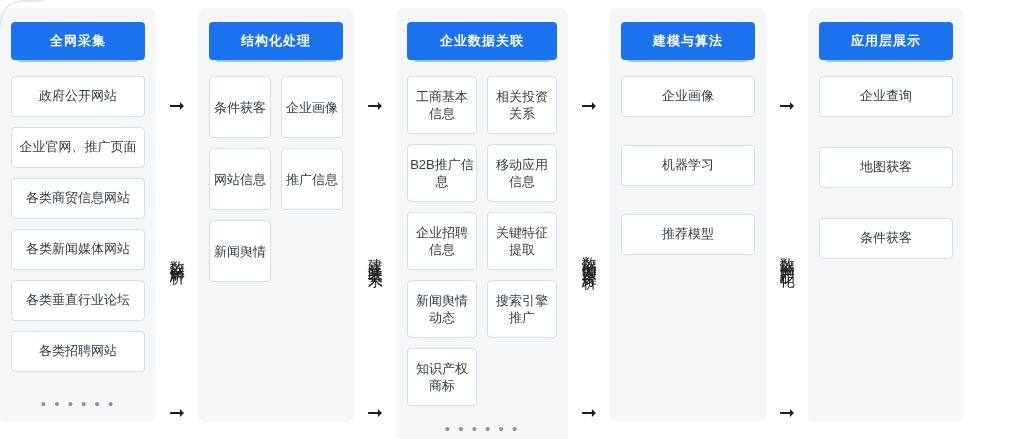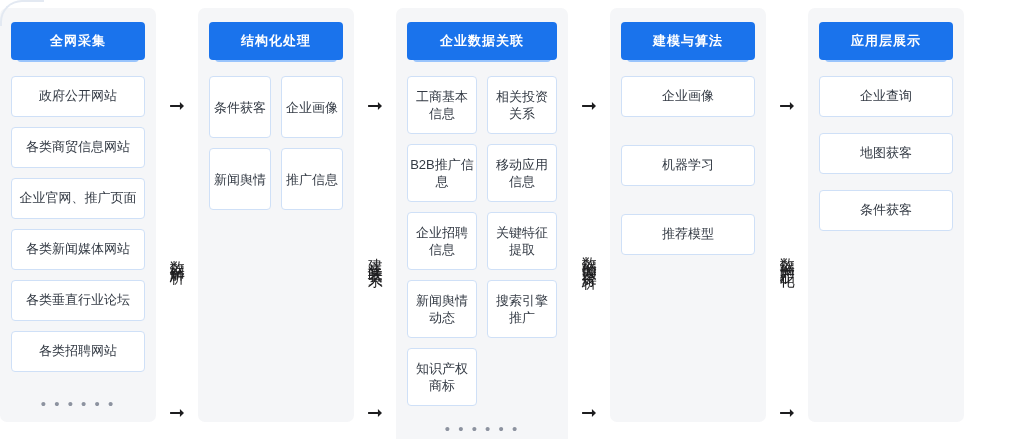--- a/index.html
+++ b/index.html
@@ -173,22 +173,22 @@
 
   <div class="corner-arc"></div>
 
   <div class="column">
     <div class="col-header">
       <div class="shadow-bar"></div>
       <div class="title-box">全网采集</div>
     </div>
     <div class="cards">
       <div class="card">政府公开网站</div>
+      <div class="card">企业官网、推广页面</div>
       <div class="card">各类商贸信息网站</div>
-      <div class="card">企业官网、推广页面</div>
       <div class="card">各类新闻媒体网站</div>
       <div class="card">各类垂直行业论坛</div>
       <div class="card">各类招聘网站</div>
     </div>
     <div class="dots">• • • • • •</div>
   </div>
 
   <div class="connector">
     <div class="arrow arrow-top">➞</div>
     <div class="conn-label">数据解析</div>
@@ -196,22 +196,23 @@
   </div>
 
   <div class="column">
     <div class="col-header">
       <div class="shadow-bar"></div>
       <div class="title-box">结构化处理</div>
     </div>
     <div class="grid2">
       <div class="card tall-card">条件获客</div>
       <div class="card tall-card">企业画像</div>
+      <div class="card tall-card">网站信息</div>
+      <div class="card tall-card">推广信息</div>
       <div class="card tall-card">新闻舆情</div>
-      <div class="card tall-card">推广信息</div>
     </div>
   </div>
 
   <div class="connector">
     <div class="arrow arrow-top">➞</div>
     <div class="conn-label">建立关联关系</div>
     <div class="arrow arrow-bottom">➞</div>
   </div>
 
   <div class="column col-wide">
@@ -255,20 +256,20 @@
     <div class="arrow arrow-top">➞</div>
     <div class="conn-label">数据的产品化</div>
     <div class="arrow arrow-bottom">➞</div>
   </div>
 
   <div class="column">
     <div class="col-header">
       <div class="shadow-bar"></div>
       <div class="title-box">应用层展示</div>
     </div>
-    <div class="cards" style="gap:16px;">
+    <div class="cards" style="gap:30px;">
       <div class="card">企业查询</div>
       <div class="card">地图获客</div>
       <div class="card">条件获客</div>
     </div>
   </div>
 
 </div>
 
 </body></html>

